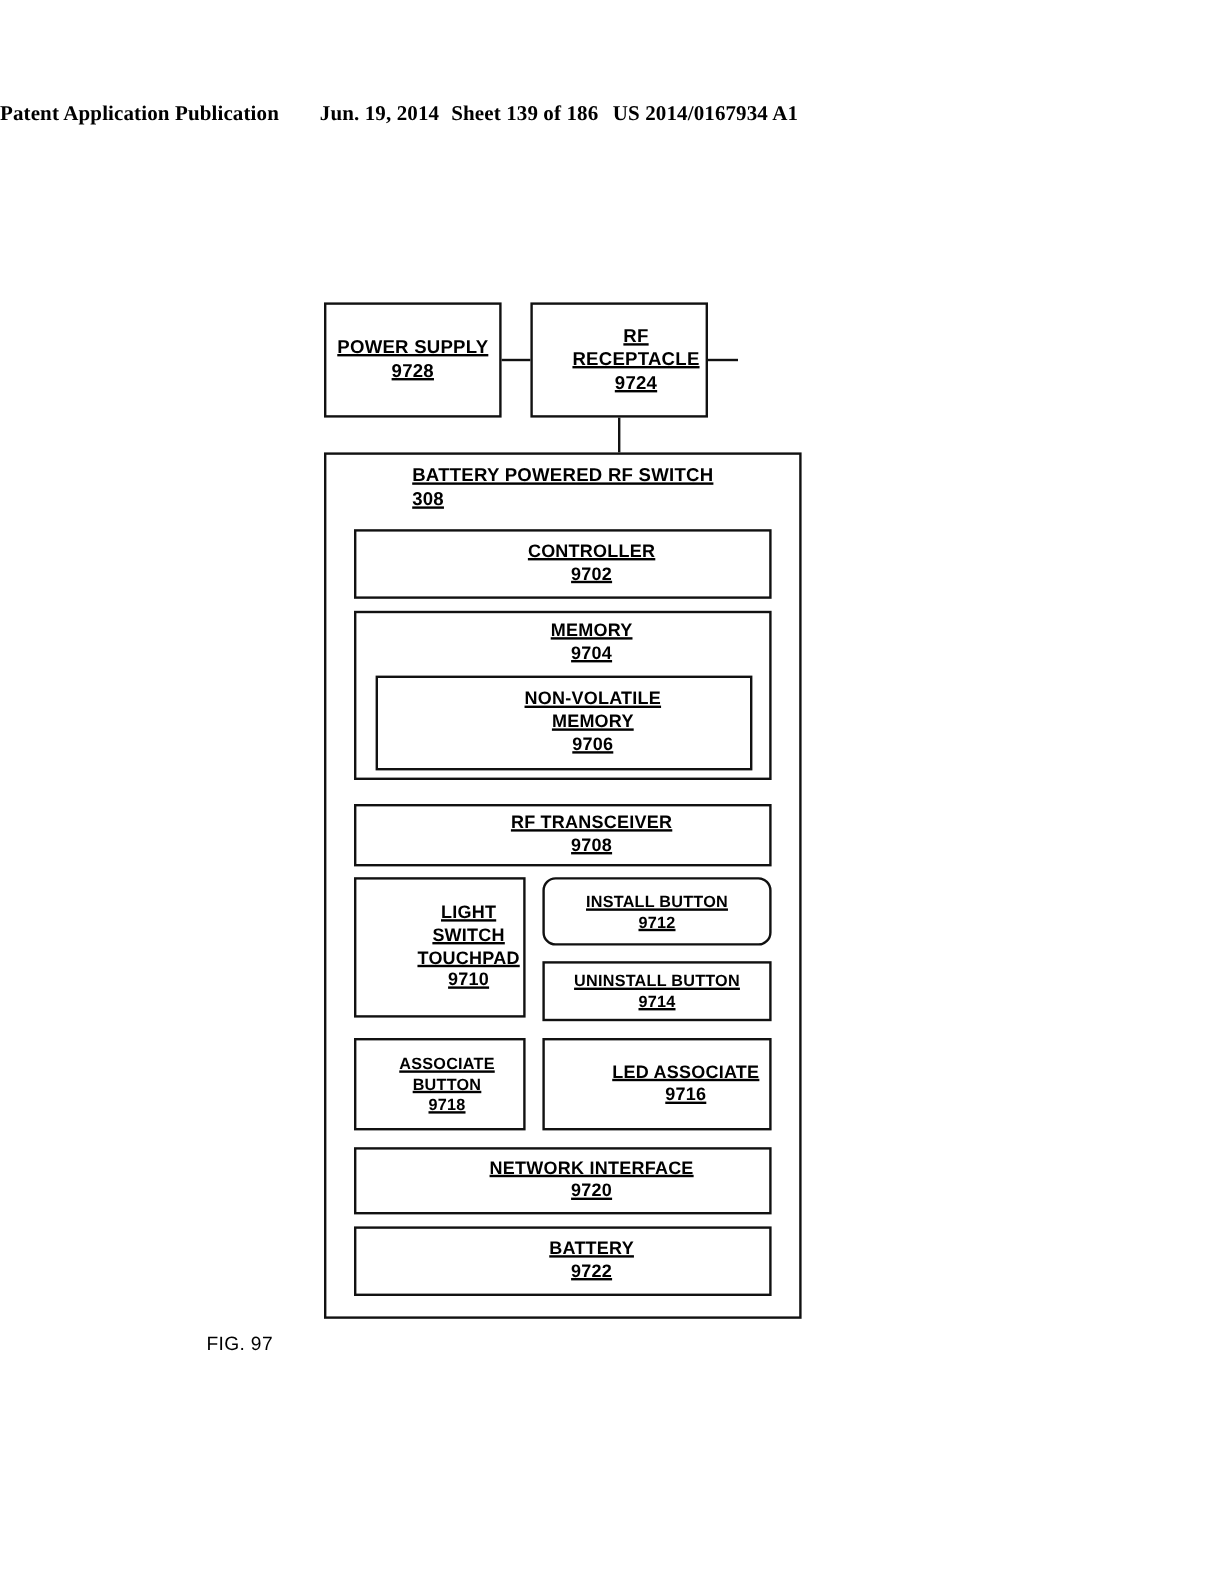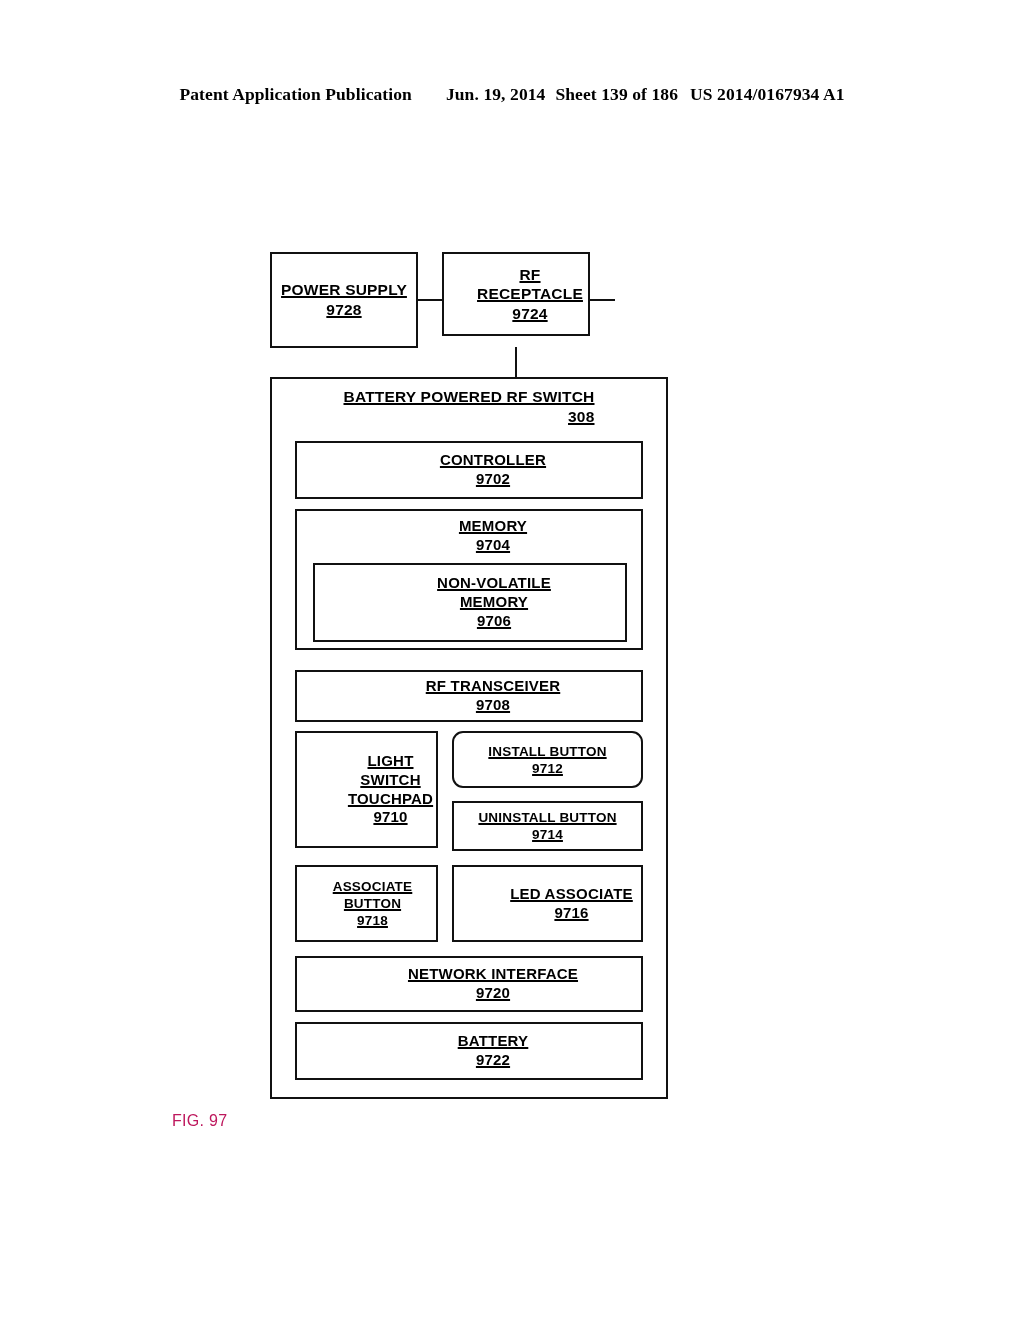--- a/index.html
+++ b/index.html
@@ -16,21 +16,21 @@
     color: #000000;
     overflow: hidden;
   }
 
   
   .page-header {
     position: absolute;
     left: 0;
     top: 84px;
     width: 1024px;
-    text-align: center;
+    text-align: left;
     font-family: "Liberation Serif", serif;
     font-weight: bold;
     font-size: 17.5px;
     letter-spacing: 0.1px;
     white-space: nowrap;
   }
   .page-header .hdr-pub { margin-right: 34px; }
   .page-header .hdr-date { margin-right: 10px; }
   .page-header .hdr-sheet { margin-right: 12px; }
 
@@ -69,40 +69,40 @@
 
   
   #rf-switch-container {
     border: 2.5px solid #111111;
     justify-content: flex-start;
     align-items: center;
   }
   #rf-switch-container > .hdr {
     margin-top: 8px;
     font-size: 15.5px;
-    text-align: right;
+    text-align: left;
     line-height: 1.28;
   }
 
   .inner { font-size: 15px; padding-left: 48px; }
   .inner-sm { font-size: 13.5px; }
 
   
   .conn {
     position: absolute;
     background: #111111;
   }
 
   
   .fig-caption {
     position: absolute;
     font-family: "Liberation Sans", sans-serif;
     font-size: 16px;
     letter-spacing: 0.3px;
-    color: #be185d;
+    color: #000000;
     white-space: nowrap;
   }
 </style>
 </head>
 <body>
 
 <div class="page-header">
   <span class="hdr-pub">Patent Application Publication</span><span class="hdr-date">Jun. 19, 2014</span><span class="hdr-sheet">Sheet 139 of 186</span><span class="hdr-num">US 2014/0167934 A1</span>
 </div>
 
@@ -110,21 +110,21 @@
 
   <div class="conn" style="left:417px; top:299px; width:27px; height:2px;"></div>
   <div class="conn" style="left:589px; top:299px; width:26px; height:2px;"></div>
   <div class="conn" style="left:515px; top:347px; width:2px; height:31px;"></div>
 
   <div class="bx topbox" style="left:270px; top:252px; width:148px; height:96px;">
     <span class="ln">POWER SUPPLY</span>
     <span class="ln">9728</span>
   </div>
 
-  <div class="bx topbox" style="left:442px; top:252px; width:148px; height:84px;padding-left:28px;">
+  <div class="bx topbox" style="left:442px; top:252px; width:148px; height:96px;padding-left:28px;">
     <span class="ln">RF</span>
     <span class="ln">RECEPTACLE</span>
     <span class="ln">9724</span>
   </div>
 
 
   <div class="bx" id="rf-switch-container" style="left:270px; top:377px; width:398px; height:722px;">
     <div class="hdr">
       <span class="ln">BATTERY POWERED RF SWITCH</span>
       <span class="ln">308</span>

